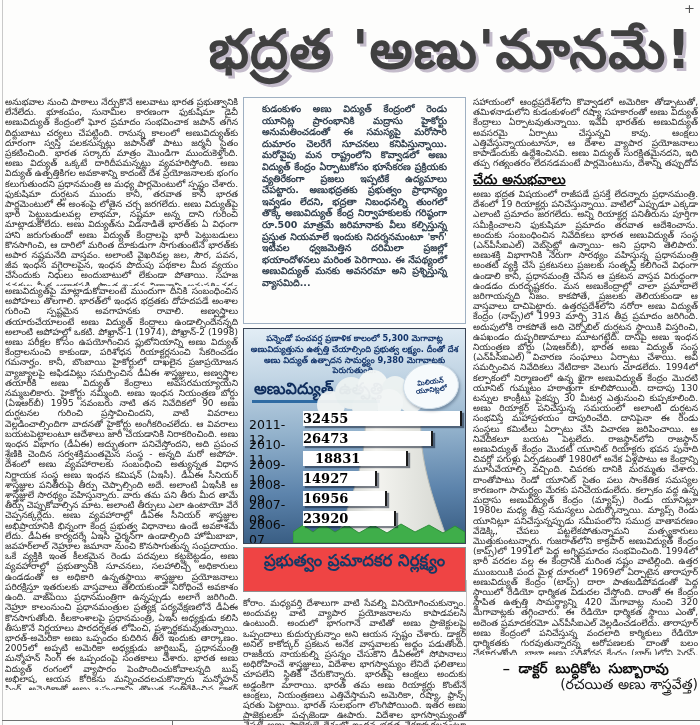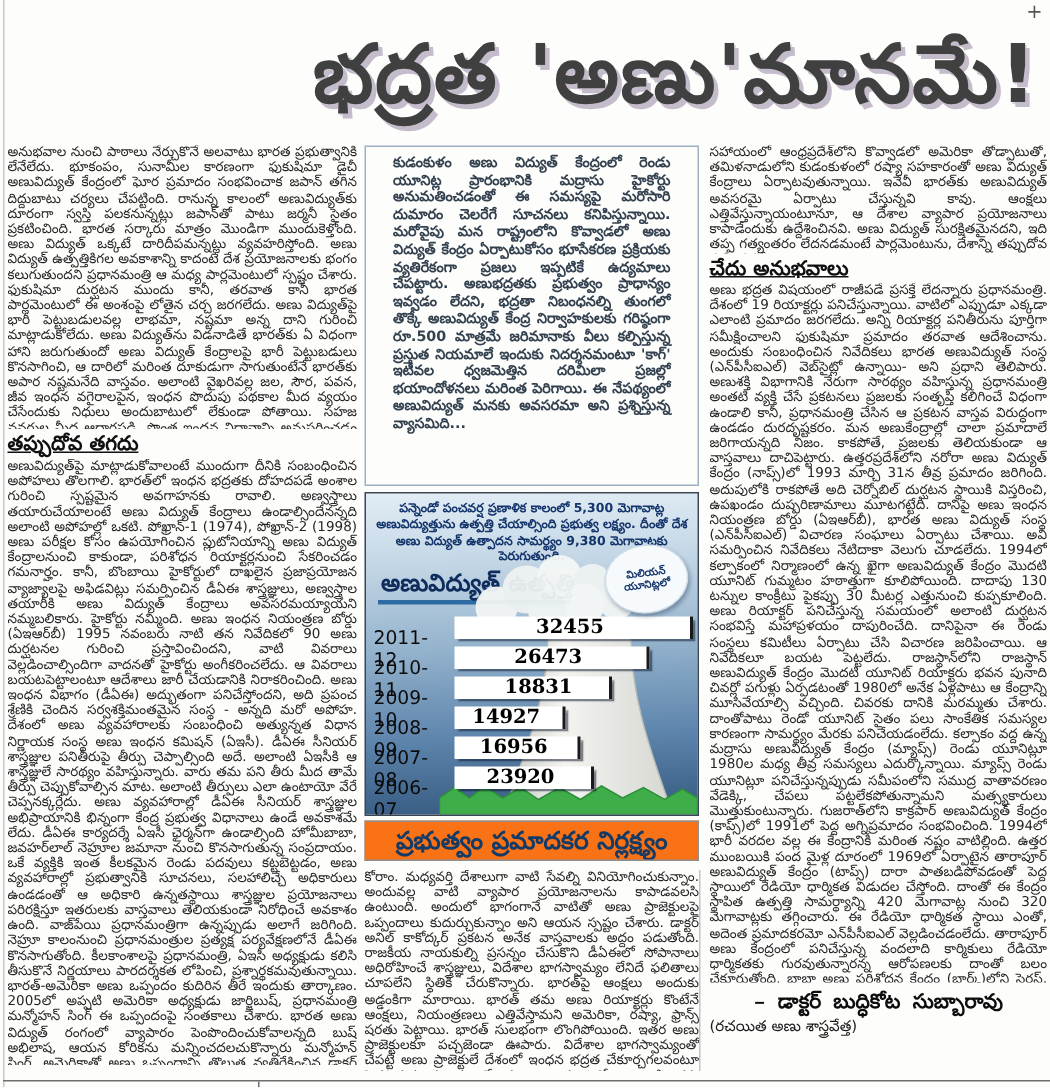--- a/index.html
+++ b/index.html
@@ -32,49 +32,48 @@
   .unit-badge{position:absolute;top:34px;right:6px;width:56px;height:46px;border-radius:50%;
               background:#f6fafc;border:1px solid #cfdde8;box-shadow:1px 2px 3px rgba(20,40,70,.35);
               display:flex;align-items:center;justify-content:center;text-align:center;
               font-size:7px;line-height:8.5px;font-weight:bold;color:#14356b;transform:rotate(-7deg);
               z-index:3;padding:2px;box-sizing:border-box;}
   .bars{position:relative;z-index:2;margin-top:5px;padding-left:5px;}
   .bar-row{display:flex;align-items:center;height:20px;}
   .bar-year{width:50px;font-size:12.5px;color:#0b0b0b;letter-spacing:0;margin-top:28px;}
   .bar{position:relative;height:15px;margin-left:4px;background:#ffffff;
        border-right:2px solid #1a1a1a;box-shadow:2px 2px 1px rgba(10,20,40,.5);
-       display:flex;align-items:center;justify-content:center;}
+       display:flex;align-items:center;justify-content:flex-start;}
   .bar-val{font-family:"DejaVu Serif",serif;font-size:13px;font-weight:bold;color:#000;padding-right:3px;line-height:15px;}
   .tower{position:absolute;right:0;bottom:0;z-index:1;}
-  .chart-heading{box-sizing:border-box;margin-top:3px;height:27px;background:#f97316;border:1px solid #8f8f8f;
+  .chart-heading{box-sizing:border-box;margin-top:3px;height:45px;background:#ef4444;border:1px solid #8f8f8f;
                  text-align:center;font-size:16.5px;font-weight:bold;color:#143a66;line-height:25px;
                  overflow:hidden;white-space:nowrap;}
   .mid-para{margin-top:6px;height:134px;}
   .rp1{height:72px;}
   .rp2{height:466px;}
   .byline{margin-top:7px;text-align:center;font-size:13.5px;font-weight:bold;color:#0d0d0d;line-height:16px;font-family:Liberation Mono, monospace;}
-  .byline-role{text-align:left;font-size:10px;color:#1a1a1a;line-height:13px;}
+  .byline-role{text-align:right;font-size:14px;color:#1a1a1a;line-height:13px;}
   .col-divider{position:absolute;left:466px;top:580px;width:1px;height:134px;background:#c4c4c4;}
   .bottom-rule{position:absolute;left:2px;right:0;bottom:4px;height:1px;background:#6f6f6f;}
   .bottom-tick{position:absolute;left:172px;bottom:0;width:1px;height:4px;background:#6f6f6f;}
 </style>
 </head>
 <body>
 
 <div class="page">
   <div class="left-rule"></div>
   <div class="corner-plus">+</div>
 
   <h1 class="headline">భద్రత 'అణు'మానమే!</h1>
 
   <div class="columns">
 
     <div class="col col-left">
       <p class="body lp1">అనుభవాల నుంచి పాఠాలు నేర్చుకొనే అలవాటు భారత ప్రభుత్వానికి లేనేలేదు. భూకంపం, సునామీల కారణంగా ఫుకుషిమా డైచీ అణువిద్యుత్ కేంద్రంలో ఘోర ప్రమాదం సంభవించాక జపాన్ తగిన దిద్దుబాటు చర్యలు చేపట్టింది. రానున్న కాలంలో అణువిద్యుత్‌కు దూరంగా స్వస్తి పలకనున్నట్లు జపాన్‌తో పాటు జర్మనీ సైతం ప్రకటించింది. భారత సర్కారు మాత్రం మొండిగా ముందుకెళ్తోంది. అణు విద్యుత్ ఒక్కటే దారిదీపమన్నట్లు వ్యవహరిస్తోంది. అణు విద్యుత్ ఉత్పత్తికిగల అవకాశాన్ని కాదంటే దేశ ప్రయోజనాలకు భంగం కలుగుతుందని ప్రధానమంత్రి ఆ మధ్య పార్లమెంటులో స్పష్టం చేశారు. ఫుకుషిమా దుర్ఘటన ముందు కానీ, తరవాత కానీ భారత పార్లమెంటులో ఈ అంశంపై లోతైన చర్చ జరగలేదు. అణు విద్యుత్‌పై భారీ పెట్టుబడులవల్ల లాభమా, నష్టమా అన్న దాని గురించి మాట్లాడుకోలేదు. అణు విద్యుత్‌ను విడనాడితే భారత్‌కు ఏ విధంగా హాని జరుగుతుందో అణు విద్యుత్ కేంద్రాలపై భారీ పెట్టుబడులు కొనసాగించి, ఆ దారిలో మరింత దూకుడుగా సాగుతుంటేనే భారత్‌కు అపార నష్టమనేది వాస్తవం. అలాంటి వైఖరివల్ల జల, సౌర, పవన, జీవ ఇంధన వగైరాలపైన, ఇంధన పొదుపు పథకాల మీద వ్యయం చేసేందుకు నిధులు అందుబాటులో లేకుండా పోతాయి. సహజ వనరుల మీద ఆధారపడి, సొంత ఇంధన విధానాన్ని అనుసరించడం వినా భారత్ ముందు మరో మార్గం లేదు.</p>
-      <h2 class="subhead">తప్పుదోవ తగదు</h2>
       <p class="body lp2">అణువిద్యుత్‌పై మాట్లాడుకోవాలంటే ముందుగా దీనికి సంబంధించిన అపోహలు తొలగాలి. భారత్‌లో ఇంధన భద్రతకు దోహదపడే అంశాల గురించి స్పష్టమైన అవగాహనకు రావాలి. అణ్వస్త్రాలు తయారుచేయాలంటే అణు విద్యుత్ కేంద్రాలు ఉండాల్సిందేనన్నది అలాంటి అపోహల్లో ఒకటి. పోఖ్రాన్-1 (1974), పోఖ్రాన్-2 (1998) అణు పరీక్షల కోసం ఉపయోగించిన ప్లుటోనియాన్ని అణు విద్యుత్ కేంద్రాలనుంచి కాకుండా, పరిశోధన రియాక్టర్లనుంచి సేకరించడం గమనార్హం. కానీ, బొంబాయి హైకోర్టులో దాఖలైన ప్రజాప్రయోజన వ్యాజ్యాలపై అఫిడవిట్లు సమర్పించిన డీఏఈ శాస్త్రజ్ఞులు, అణ్వస్త్రాల తయారీకి అణు విద్యుత్ కేంద్రాలు అవసరమయ్యాయని నమ్మబలికారు. హైకోర్టు నమ్మింది. అణు ఇంధన నియంత్రణ బోర్డు (ఏఇఆర్‌బీ) 1995 నవంబరు నాటి తన నివేదికలో 90 అణు దుర్ఘటనల గురించి ప్రస్తావించిందని, వాటి వివరాలు వెల్లడించాల్సిందిగా వాదనతో హైకోర్టు అంగీకరించలేదు. ఆ వివరాలు బయటపెట్టాలంటూ ఆదేశాలు జారీ చేయడానికి నిరాకరించింది. అణు ఇంధన విభాగం (డీఏఈ) అద్భుతంగా పనిచేస్తోందని, అది ప్రపంచ శ్రేణికి చెందిన సర్వశక్తిమంతమైన సంస్థ - అన్నది మరో అపోహ. దేశంలో అణు వ్యవహారాలకు సంబంధించి అత్యున్నత విధాన నిర్ణాయక సంస్థ అణు ఇంధన కమిషన్ (ఏఇసీ). డీఏఈ సీనియర్ శాస్త్రజ్ఞుల పనితీరుపై తీర్పు చెప్పాల్సింది అదే. అలాంటి ఏఇసీకి ఆ శాస్త్రజ్ఞులే సారథ్యం వహిస్తున్నారు. వారు తమ పని తీరు మీద తామే తీర్పు చెప్పుకోవాల్సిన మాట. అలాంటి తీర్పులు ఎలా ఉంటాయో వేరే చెప్పనక్కర్లేదు. అణు వ్యవహారాల్లో డీఏఈ సీనియర్ శాస్త్రజ్ఞుల అభిప్రాయానికి భిన్నంగా కేంద్ర ప్రభుత్వ విధానాలు ఉండే అవకాశమే లేదు. డీఏఈ కార్యదర్శే ఏఇసీ ఛైర్మన్‌గా ఉండాల్సింది హోమీబాబా, జవహర్‌లాల్ నెహ్రూల జమానా నుంచి కొనసాగుతున్న సంప్రదాయం. ఒకే వ్యక్తికి ఇంత కీలకమైన రెండు పదవులు కట్టబెట్టడం, అణు వ్యవహారాల్లో ప్రభుత్వానికి సూచనలు, సలహాలిచ్చే అధికారులు ఉండడంతో ఆ అధికారి ఉన్నతస్థాయి శాస్త్రజ్ఞుల ప్రయోజనాలు పరిరక్షిస్తూ ఇతరులకు వాస్తవాలు తెలియకుండా నిరోధించే అవకాశం ఉంది. వాజ్‌పేయి ప్రధానమంత్రిగా ఉన్నప్పుడు అలాగే జరిగింది. నెహ్రూ కాలంనుంచి ప్రధానమంత్రుల ప్రత్యక్ష పర్యవేక్షణలోనే డీఏఈ కొనసాగుతోంది. కీలకాంశాలపై ప్రధానమంత్రి, ఏఇసీ అధ్యక్షుడు కలిసి తీసుకొనే నిర్ణయాలు పారదర్శకత లోపించి, ప్రశ్నార్థకమవుతున్నాయి. భారత్-అమెరికా అణు ఒప్పందం కుదిరిన తీరే ఇందుకు తార్కాణం. 2005లో అప్పటి అమెరికా అధ్యక్షుడు జార్జిబుష్, ప్రధానమంత్రి మన్మోహన్ సింగ్ ఈ ఒప్పందంపై సంతకాలు చేశారు. భారత అణు విద్యుత్ రంగంలో వ్యాపారం పెంపొందించుకోవాలన్నది బుష్ అభిలాష, ఆయన కోరికను మన్నించదలచుకొన్నారు మన్మోహన్ సింగ్. అమెరికాతో అణు ఒప్పందాన్ని తొలుత వ్యతిరేకించిన డాక్టర్ అనిల్ కాకోద్కరే, చివరకు అందుకు మద్దతు పలికారు. దీనిపై నిరుడు జనవరి అయిదున మరాఠీ దినపత్రిక సకాల్‌కు ఆయన ఇచ్చిన వివరణ గమనార్హం. విదేశాలు, అక్కడి కంపెనీల వ్యాపార ప్రయోజనాలనూ మనం దృష్టిలో పెట్టుకోవాలి. మన మీద ఉన్న ఆంక్షల ఎత్తివేత కోసం ప్రయత్నించాల్సిందిగా అమెరికా, రష్యా, ఫ్రాన్స్‌లను</p>
     </div>
 
     <div class="col col-mid">
       <div class="standfirst">కుడంకుళం అణు విద్యుత్ కేంద్రంలో రెండు యూనిట్ల ప్రారంభానికి మద్రాసు హైకోర్టు అనుమతించడంతో ఈ సమస్యపై మరోసారి దుమారం చెలరేగే సూచనలు కనిపిస్తున్నాయి. మరోవైపు మన రాష్ట్రంలోని కొవ్వాడలో అణు విద్యుత్ కేంద్రం ఏర్పాటుకోసం భూసేకరణ ప్రక్రియకు వ్యతిరేకంగా ప్రజలు ఇప్పటికే ఉద్యమాలు చేపట్టారు. అణుభద్రతకు ప్రభుత్వం ప్రాధాన్యం ఇవ్వడం లేదని, భద్రతా నిబంధనల్ని తుంగలో తొక్కే అణువిద్యుత్ కేంద్ర నిర్వాహకులకు గరిష్ఠంగా రూ.500 మాత్రమే జరిమానాకు వీలు కల్పిస్తున్న ప్రస్తుత నియమాలే ఇందుకు నిదర్శనమంటూ 'కాగ్' ఇటీవల ధ్వజమెత్తిన దరిమిలా ప్రజల్లో భయాందోళనలు మరింత పెరిగాయి. ఈ నేపథ్యంలో అణువిద్యుత్ మనకు అవసరమా అని ప్రశ్నిస్తున్న వ్యాసమిది...</div>
 
       <div class="chart-box">
         <p class="chart-intro">పన్నెండో పంచవర్ష ప్రణాళిక కాలంలో 5,300 మెగావాట్ల అణువిద్యుత్తును ఉత్పత్తి చేయాల్సింది ప్రభుత్వ లక్ష్యం. దీంతో దేశ అణు విద్యుత్ ఉత్పాదన సామర్థ్యం 9,380 మెగావాట్లకు పెరుగుతుంది.</p>
         <div class="chart-title">అణువిద్యుత్ ఉత్పత్తి</div>
         <div class="title-underline"></div>

